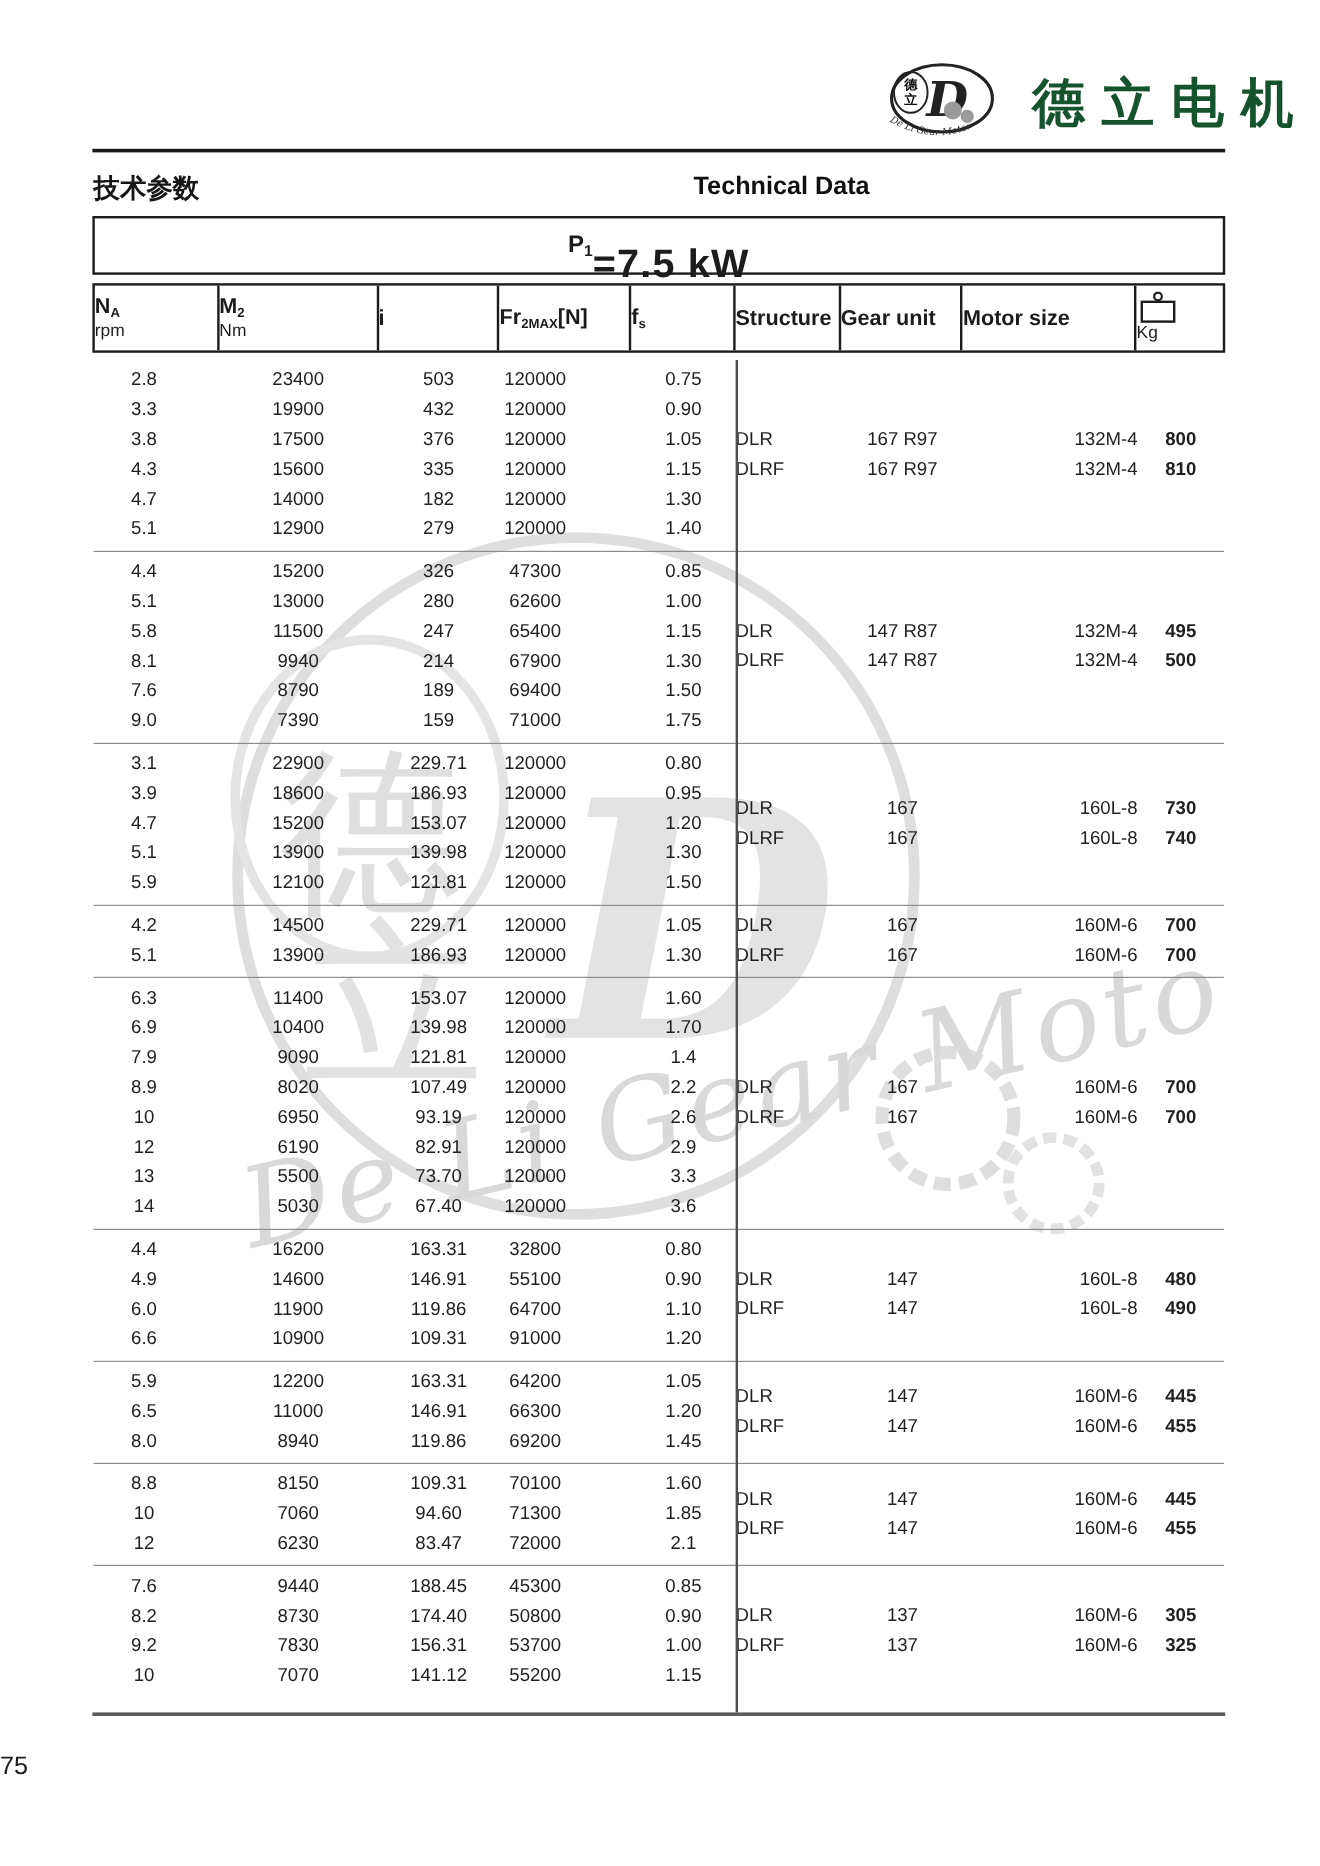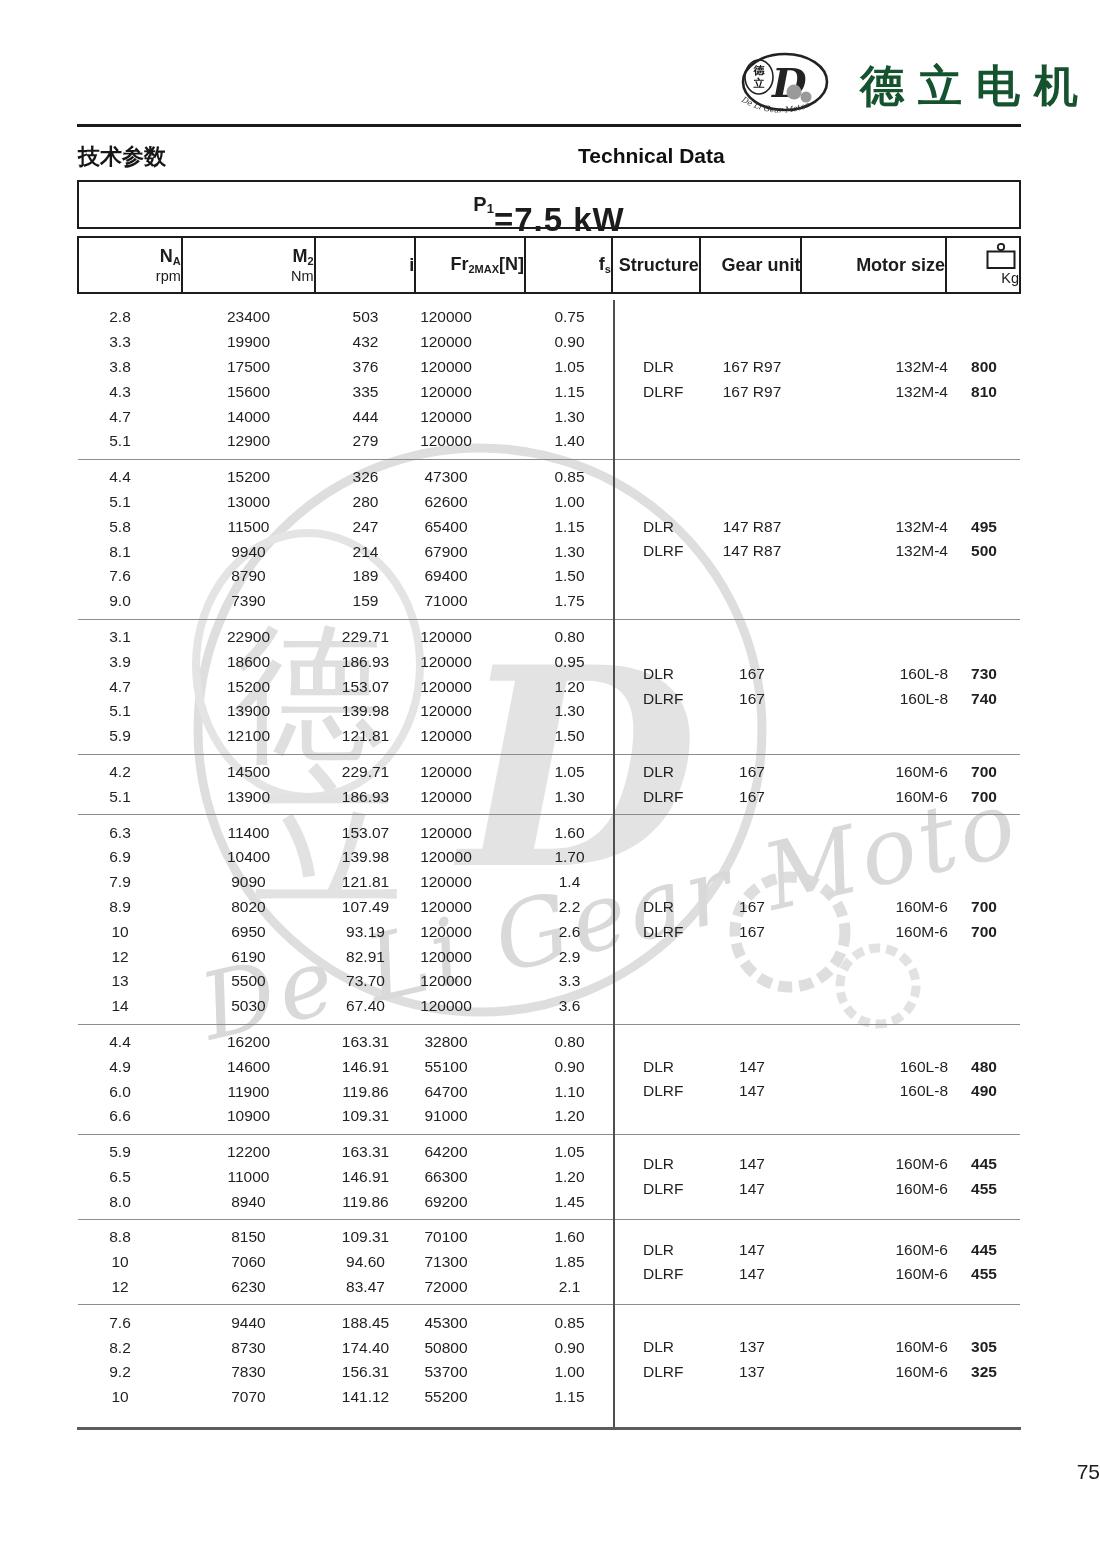--- a/index.html
+++ b/index.html
@@ -30,49 +30,49 @@
   }
   .power-p  { font-size:20px; font-weight:bold; }
   .power-sub{ font-size:13px; font-weight:bold; position:relative; top:4px; }
   .power-val{ font-size:33px; font-weight:bold; letter-spacing:1px;margin-top:31px; }
   
   .thead {
     position:absolute; left:77px; top:236px; width:944px; height:58px;
     border:2px solid #1c1c1c; display:flex; z-index:2; background:transparent;
   }
   .hcell {
-    display:flex; flex-direction:column; align-items:flex-end; justify-content:center;
+    display:flex; flex-direction:column; align-items:flex-start; justify-content:center;
     border-right:2px solid #1c1c1c; height:100%;
   }
   .hcell:last-child { border-right:none; }
   .hmain { font-size:18px; font-weight:bold; line-height:20px; }
   .hsub  { font-size:11px; font-weight:bold; position:relative; top:3px; }
   .hunit { font-size:14.5px; font-weight:normal; line-height:17px; }
   
   .tbody { position:absolute; left:78px; top:300px; width:942px; z-index:1; }
   .group { position:relative; padding:5px 0; }
   .group + .group { border-top:1px solid #8c8c8c; }
   .drow { display:flex; height:24.8px; align-items:center; width:535px; }
   .dcell { font-size:15.5px; text-align:center; color:#1f1f1f; }
   .dc0 { width:104px; padding-right:20px; }
   .dc1 { width:133px; }
   .dc2 { width:101px; }
   .dc3 { width:110px; padding-right:50px; }
   .dc4 { width:87px; }
   .ginfo { position:absolute; left:535px; top:50%; transform:translateY(-50%); }
   .irow { display:flex; height:24.8px; align-items:center; }
   .icell { font-size:15.5px; color:#1f1f1f; }
-  .ic0 { width:88px; text-align:left; padding-left:30px; }
+  .ic0 { width:88px; text-align:left; }
   .ic1 { width:102px; text-align:center; }
   .ic2 { width:145px; text-align:right; }
   .ic3 { width:72px; text-align:center;font-weight:bold; }
   .body-divider { position:absolute; left:613px; top:300px; width:2px; height:1127px; background:#4f4f4f; z-index:1; }
   
   .rule-bottom { position:absolute; left:77px; top:1427px; width:944px; height:3px; background:#5c5c5c; z-index:2; }
-  .page-number { position:absolute; left:0; top:1460px; width:1100px; text-align:right; font-size:21px; color:#1c1c1c; z-index:2; }
+  .page-number { position:absolute; left:0; top:1460px; width:1100px; text-align:left; font-size:21px; color:#1c1c1c; z-index:2; }
 </style>
 </head>
 <body>
 
 <div class="page">
 
   <svg class="watermark" width="960" height="720" viewBox="0 0 960 720" aria-hidden="true">
     <circle cx="420" cy="350" r="282" fill="none" stroke="#dedede" stroke-width="9"></circle>
     <ellipse cx="248" cy="285" rx="112" ry="132" fill="none" stroke="#e4e4e4" stroke-width="8"></ellipse>
     <text x="248" y="365" class="wm-serif" font-size="150" fill="#dfdfdf" text-anchor="middle">德</text>
@@ -173,21 +173,21 @@
         <div class="drow">
           <div class="dcell dc0">4.3</div>
           <div class="dcell dc1">15600</div>
           <div class="dcell dc2">335</div>
           <div class="dcell dc3">120000</div>
           <div class="dcell dc4">1.15</div>
         </div>
         <div class="drow">
           <div class="dcell dc0">4.7</div>
           <div class="dcell dc1">14000</div>
-          <div class="dcell dc2">444</div>
+          <div class="dcell dc2">182</div>
           <div class="dcell dc3">120000</div>
           <div class="dcell dc4">1.30</div>
         </div>
         <div class="drow">
           <div class="dcell dc0">5.1</div>
           <div class="dcell dc1">12900</div>
           <div class="dcell dc2">279</div>
           <div class="dcell dc3">120000</div>
           <div class="dcell dc4">1.40</div>
         </div>

